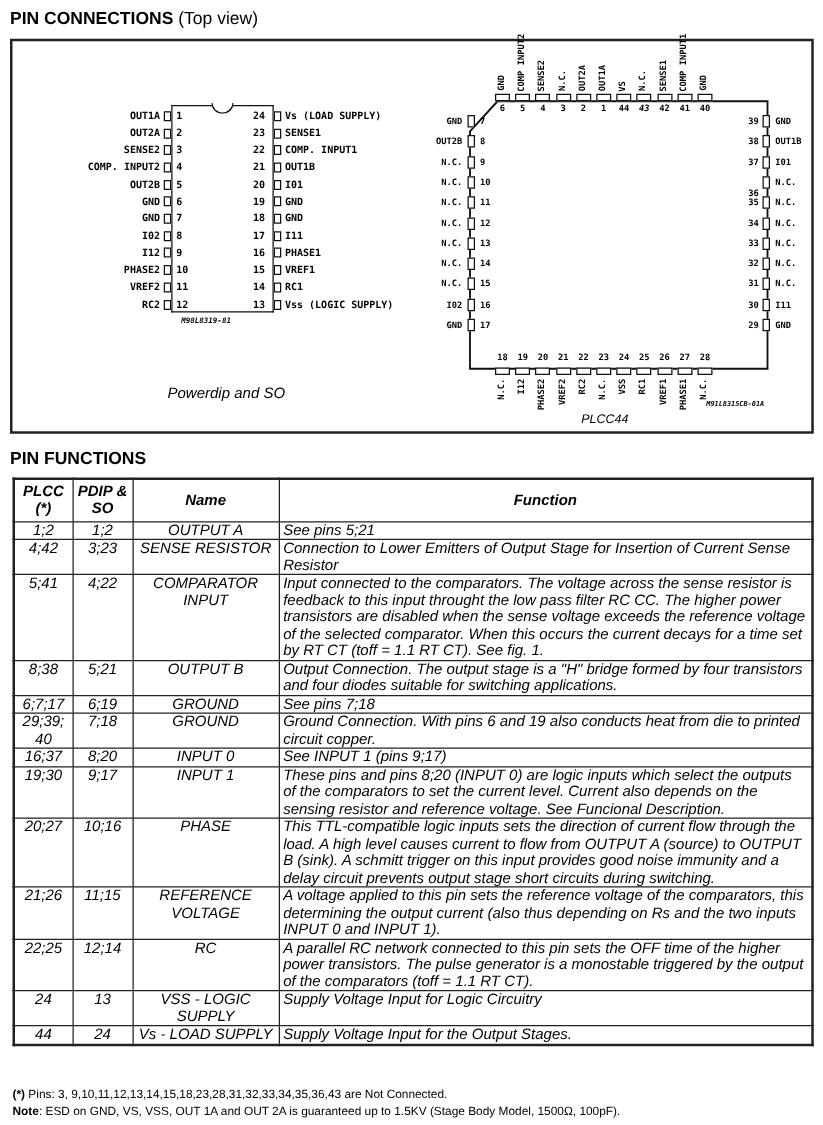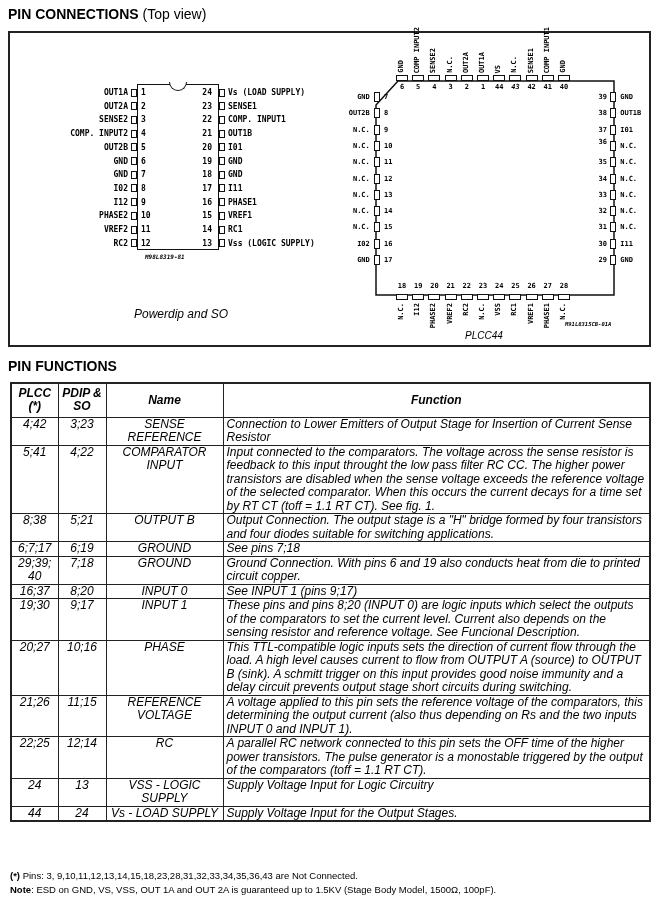--- a/index.html
+++ b/index.html
@@ -201,21 +201,21 @@
       <div class="plcc-side-pin" style="right: 273px; top: 204.7px;"><span>I02</span> <span class="plcc-vbox"></span></div>
       <div class="plcc-side-pin" style="left: 374px; top: 204.7px;">16</div>
       <div class="plcc-side-pin" style="right: 273px; top: 221px;"><span>GND</span> <span class="plcc-vbox"></span></div>
       <div class="plcc-side-pin" style="left: 374px; top: 221px;">17</div>
       <div class="plcc-side-pin" style="right: 46px; top: 58px;">39</div>
       <div class="plcc-side-pin" style="left: 600px; top: 58px;"><span class="plcc-vbox"></span> <span>GND</span></div>
       <div class="plcc-side-pin" style="right: 46px; top: 74.3px;">38</div>
       <div class="plcc-side-pin" style="left: 600px; top: 74.3px;"><span class="plcc-vbox"></span> <span>OUT1B</span></div>
       <div class="plcc-side-pin" style="right: 46px; top: 90.6px;">37</div>
       <div class="plcc-side-pin" style="left: 600px; top: 90.6px;"><span class="plcc-vbox"></span> <span>I01</span></div>
-      <div class="plcc-side-pin" style="right: 46px; top: 103px;">36</div>
+      <div class="plcc-side-pin" style="right: 46px; top: 116px;">36</div>
       <div class="plcc-side-pin" style="left: 600px; top: 106.9px;"><span class="plcc-vbox"></span> <span>N.C.</span></div>
       <div class="plcc-side-pin" style="right: 46px; top: 123.2px;">35</div>
       <div class="plcc-side-pin" style="left: 600px; top: 123.2px;"><span class="plcc-vbox"></span> <span>N.C.</span></div>
       <div class="plcc-side-pin" style="right: 46px; top: 139.5px;">34</div>
       <div class="plcc-side-pin" style="left: 600px; top: 139.5px;"><span class="plcc-vbox"></span> <span>N.C.</span></div>
       <div class="plcc-side-pin" style="right: 46px; top: 155.8px;">33</div>
       <div class="plcc-side-pin" style="left: 600px; top: 155.8px;"><span class="plcc-vbox"></span> <span>N.C.</span></div>
       <div class="plcc-side-pin" style="right: 46px; top: 172.1px;">32</div>
       <div class="plcc-side-pin" style="left: 600px; top: 172.1px;"><span class="plcc-vbox"></span> <span>N.C.</span></div>
       <div class="plcc-side-pin" style="right: 46px; top: 188.4px;">31</div>
@@ -239,23 +239,29 @@
   <thead>
     <tr>
       <th><span>PLCC</span><br><span>(*)</span></th>
       <th><span>PDIP &amp;</span><br><span>SO</span></th>
       <th>Name</th>
       <th>Function</th>
     </tr>
   </thead>
   <tbody id="fn-body">
       <tr>
+        <td class="c">1;2</td>
+        <td class="c">1;2</td>
+        <td class="c">OUTPUT A</td>
+        <td class="fn">See pins 5;21</td>
+      </tr>
+      <tr>
         <td class="c">4;42</td>
         <td class="c">3;23</td>
-        <td class="c">SENSE REFERENCE</td>
+        <td class="c">SENSE RESISTOR</td>
         <td class="fn">Connection to Lower Emitters of Output Stage for Insertion of Current Sense Resistor</td>
       </tr>
       <tr>
         <td class="c">5;41</td>
         <td class="c">4;22</td>
         <td class="c">COMPARATOR INPUT</td>
         <td class="fn">Input connected to the comparators. The voltage across the sense resistor is feedback to this input throught the low pass filter RC CC. The higher power transistors are disabled when the sense voltage exceeds the reference voltage of the selected comparator. When this occurs the current decays for a time set by RT CT (toff = 1.1 RT CT). See fig. 1.</td>
       </tr>
       <tr>
         <td class="c">8;38</td>

